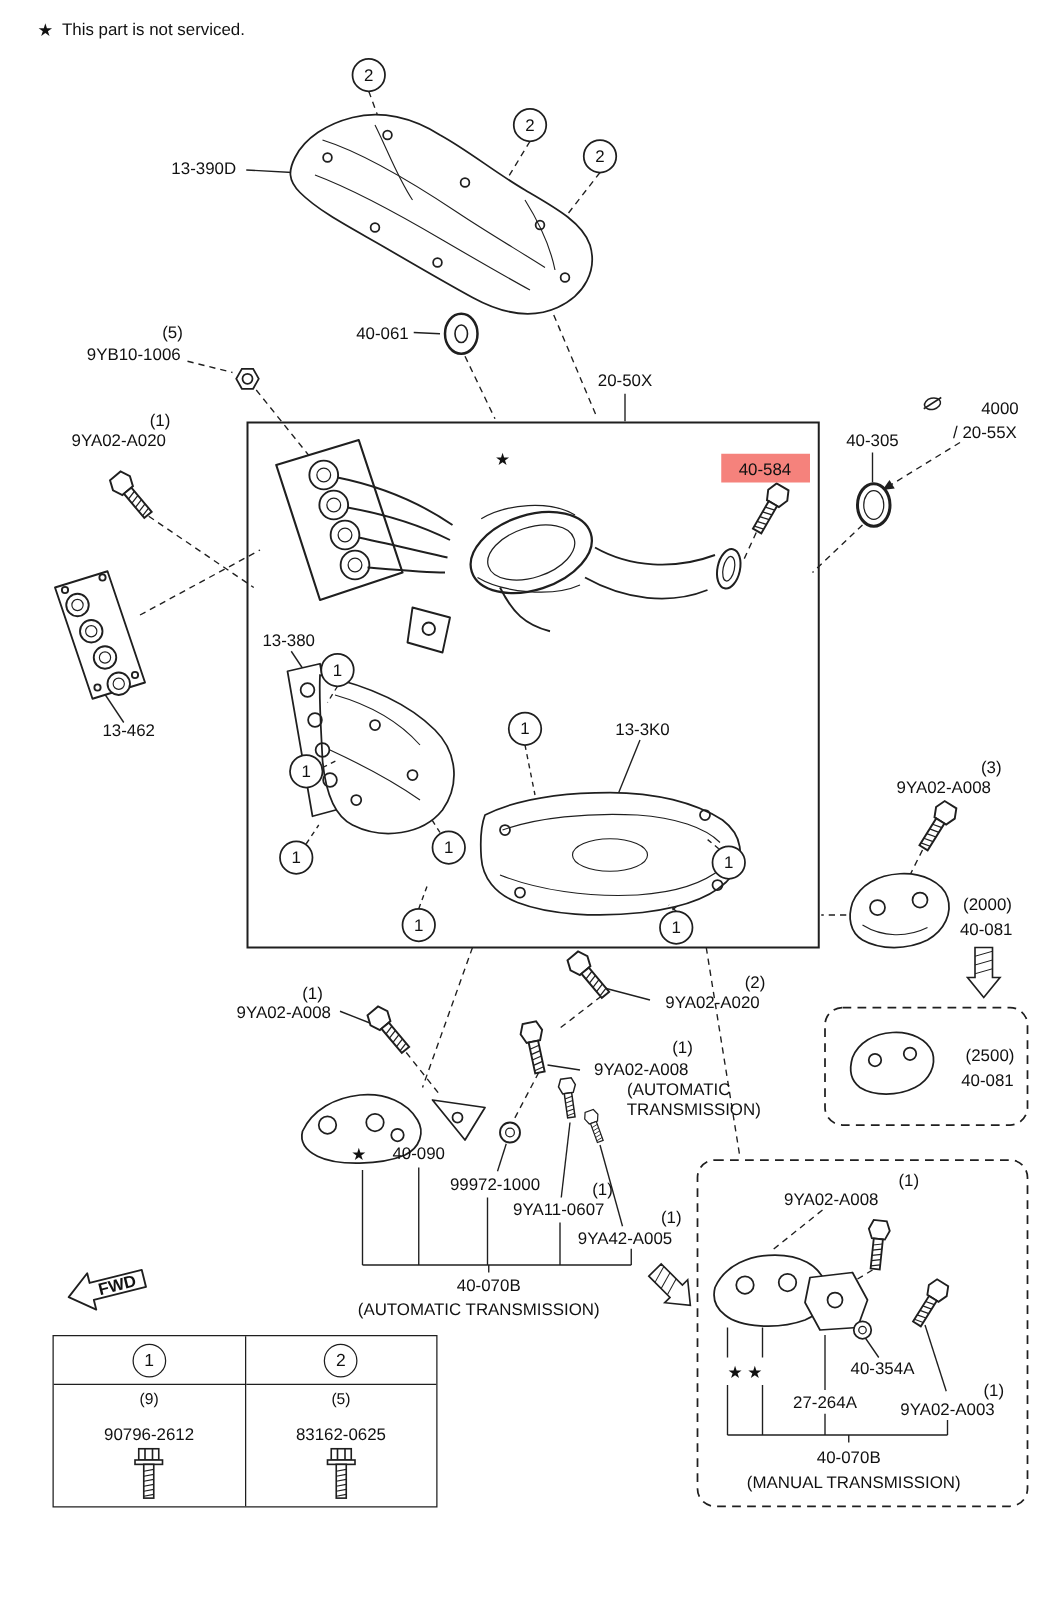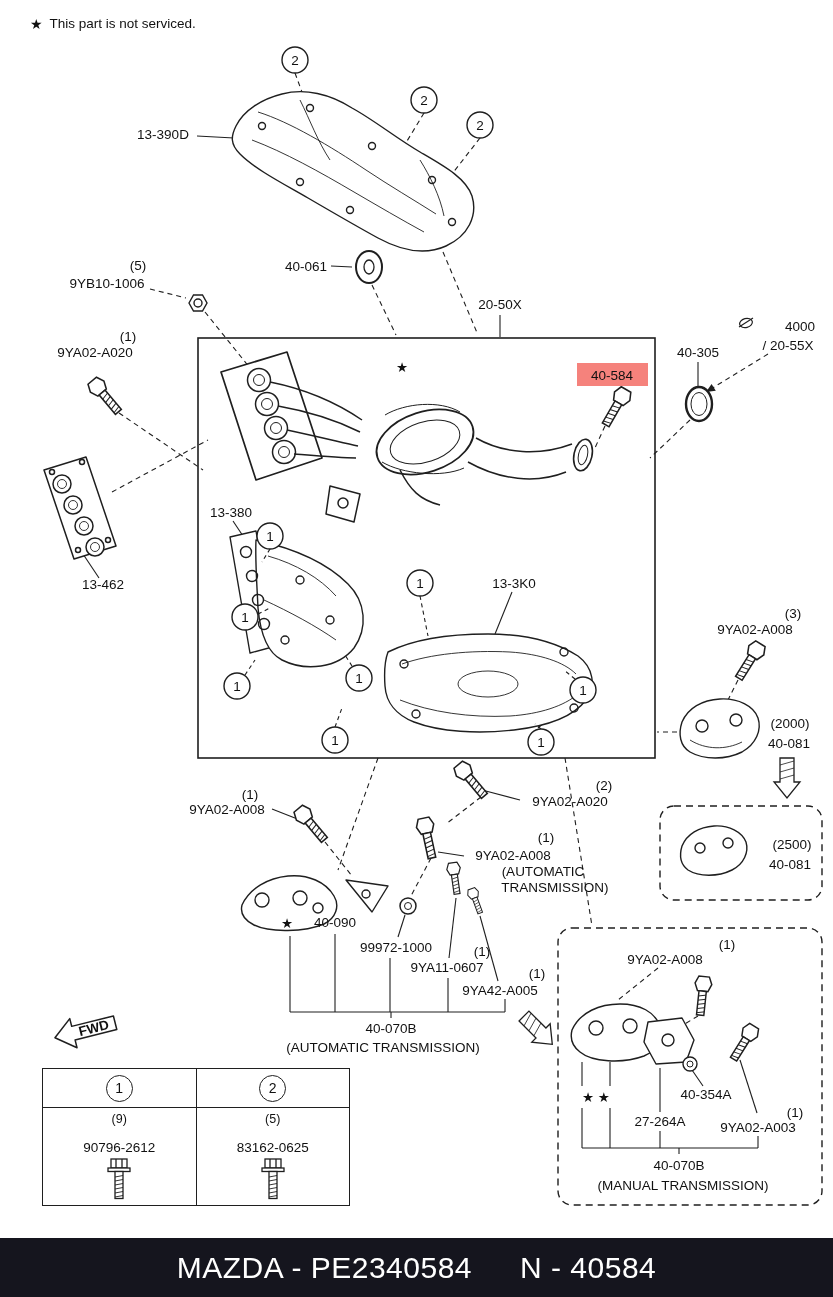--- a/index.html
+++ b/index.html
@@ -438,18 +438,14 @@
                 <line x1="-4" y1="17" x2="4" y2="15.5"></line>
               <line x1="-4" y1="21" x2="4" y2="19.5"></line>
                 <line x1="-4" y1="25" x2="4" y2="23.5"></line>
             </g>
           </g>
         </svg>
       </div>
     </div>
   </div>
 
-  <div class="footer">
-    <span>MAZDA - PE2340584</span>
-    <span>N - 40584</span>
-  </div>
 
 </div>
 
 </body></html>

